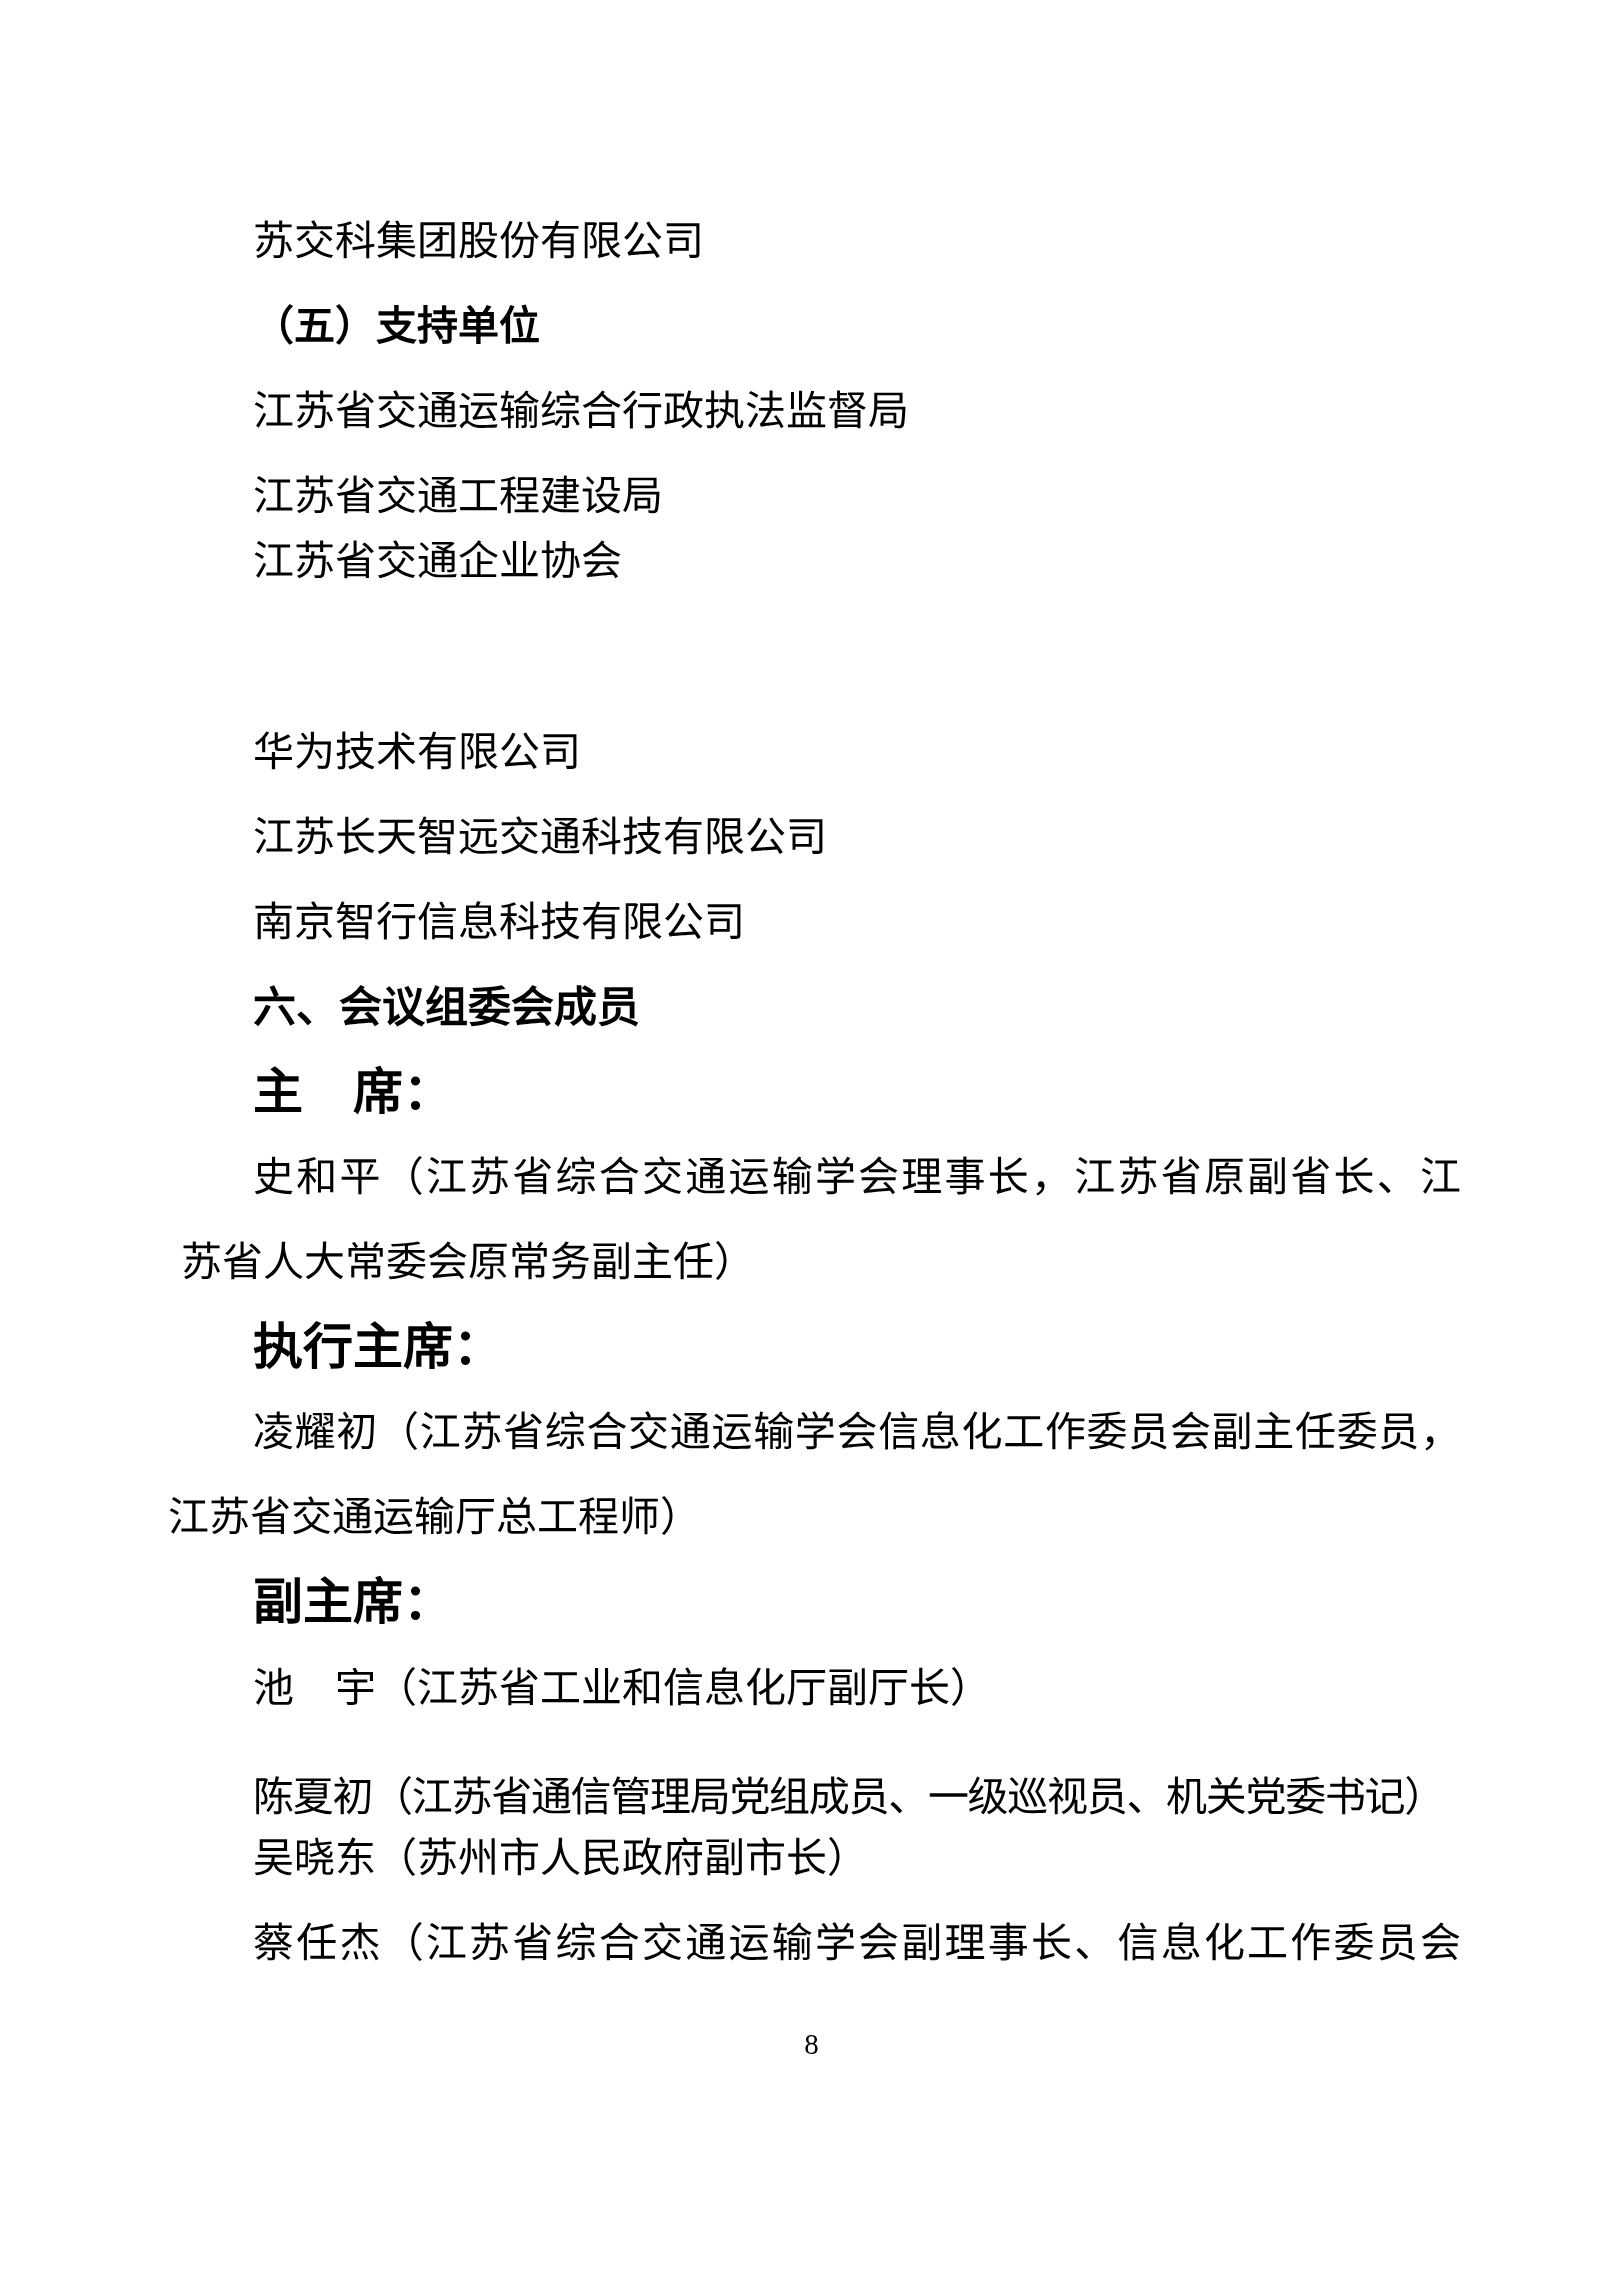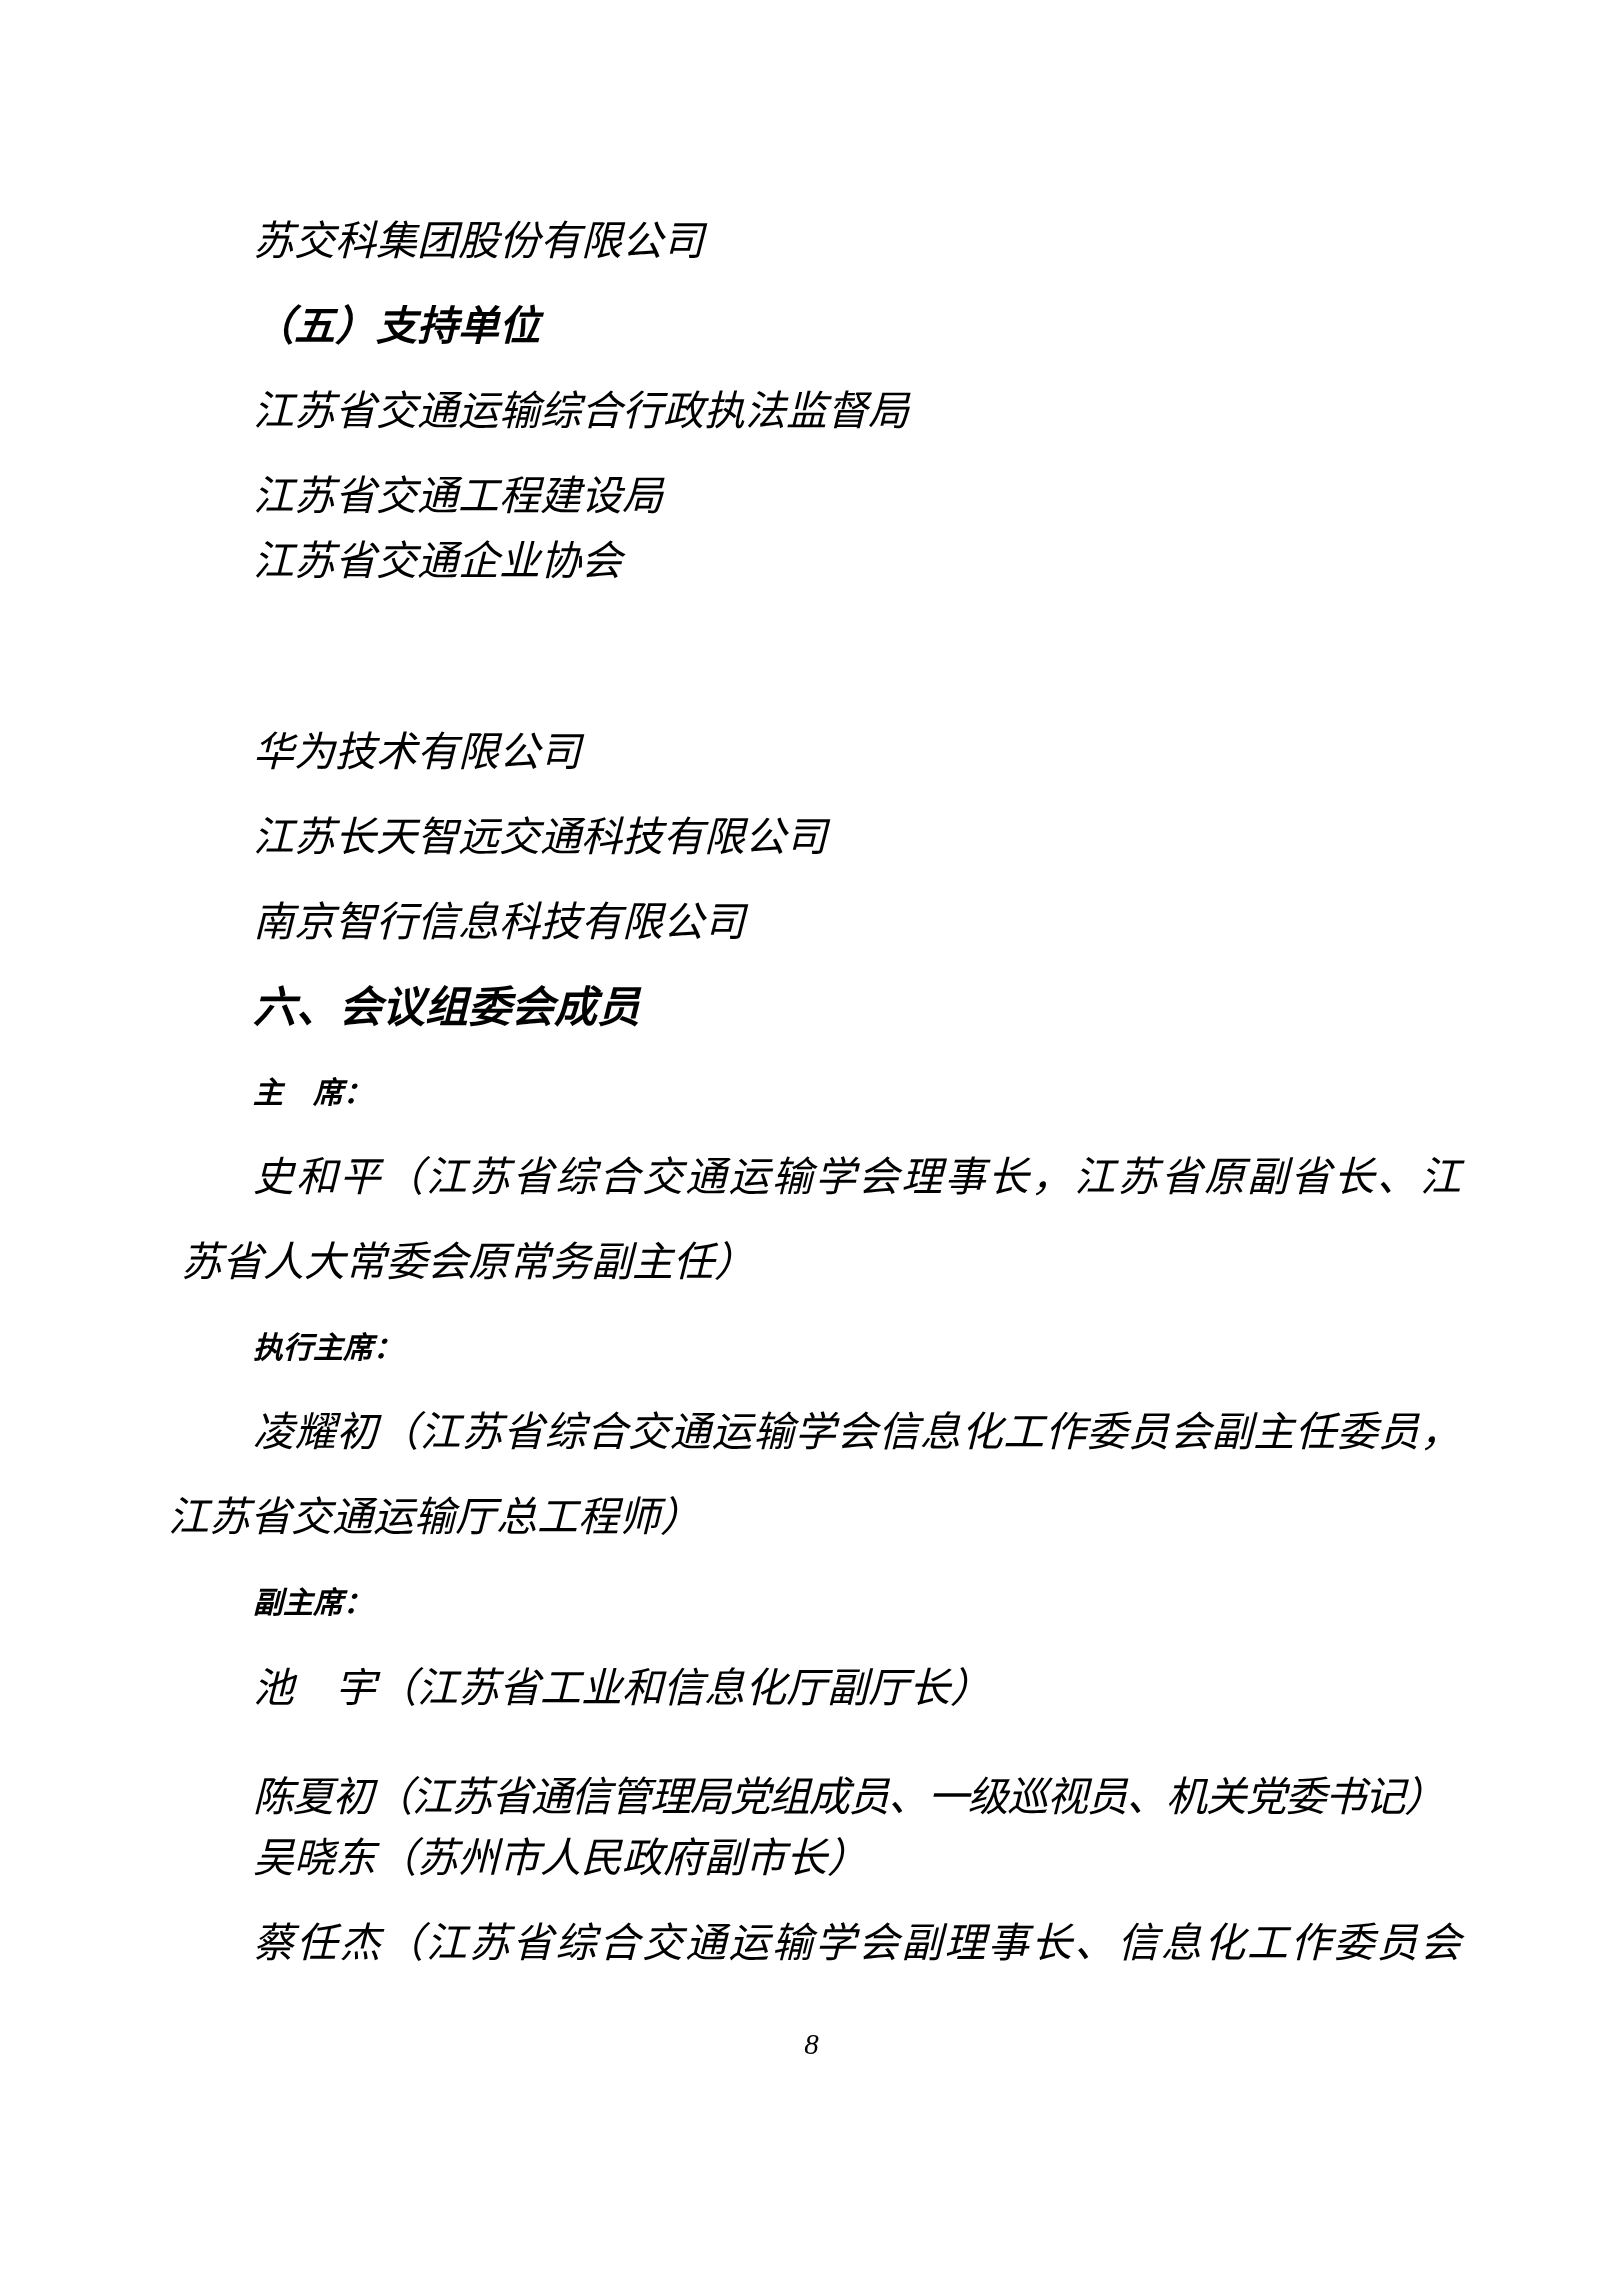--- a/index.html
+++ b/index.html
@@ -8,21 +8,20 @@
     background: #ffffff;
   }
   .page {
     position: relative;
     width: 1623px;
     height: 2295px;
     background: #ffffff;
     color: #000000;
     font-family: "Liberation Serif", serif;
     overflow: hidden;
-    font-style: italic;
   }
   .line {
     position: absolute;
     left: 168px;
     width: 1293px;
     height: 47px;
     line-height: 47px;
     font-size: 41px;
     white-space: nowrap;
   }
@@ -34,21 +33,21 @@
   }
   .h3 { font-weight: bold; }           
   .h1 {                                 
     font-family: "Liberation Sans", sans-serif;
     font-weight: bold;
     font-size: 43px;
   }
   .sub {                                
     font-family: "Liberation Sans", sans-serif;
     font-weight: bold;
-    font-size: 30px;
+    font-size: 50px;
   }
   .cont-offset { text-indent: 13px; }   
   .squeeze { letter-spacing: -1.3px; margin-top: 24px; }    
   .page-number {
     position: absolute;
     top: 2028px;
     left: 0;
     width: 1623px;
     text-align: center;
     font-size: 29px;

